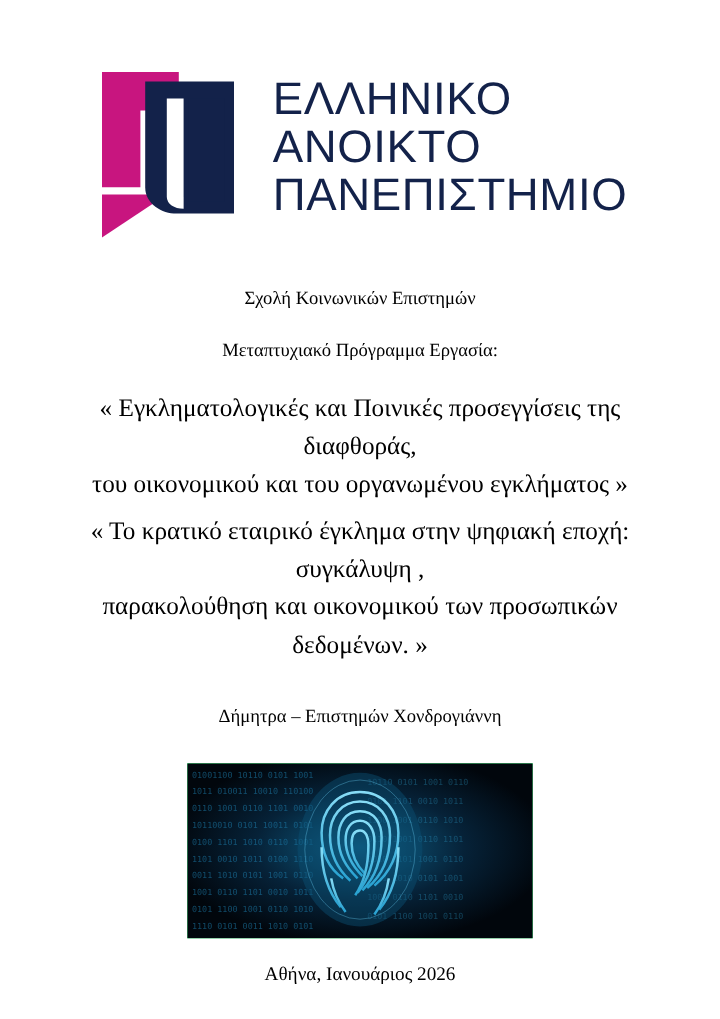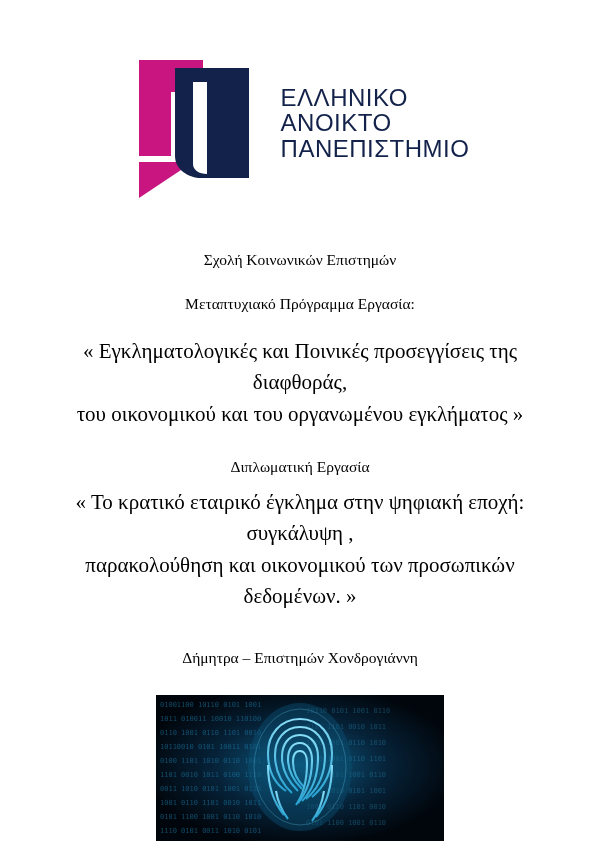--- a/index.html
+++ b/index.html
@@ -41,37 +41,37 @@
 
   .logo-text {
     display: flex;
     flex-direction: column;
     justify-content: center;
     line-height: 1.06;
     padding-bottom: 6px;
   }
   .logo-text span {
     font-family: "Liberation Sans", sans-serif;
-    font-size: 24px;
+    font-size: 38px;
     letter-spacing: 0.5px;
     color: #13224a;
     font-weight: 400;
   }
 
   
   .doc-body {
     margin: 0 auto;
     width: 520px;
     text-align: center;
   }
   .line {
     font-size: 15.5px;
     line-height: 1.45;
   }
-  .sp-1 { margin-top: 49px; }
+  .sp-1 { margin-top: 38px; }
   .sp-2 { margin-top: 22px; }
   .sp-3 { margin-top: 20px; }
   .sp-4 { margin-top: 26px; }
   .sp-5 { margin-top: 8px; }
   .sp-6 { margin-top: 34px; }
   .sp-7 { margin-top: 30px; }
 
   .title-quote {
     font-size: 21px;
     line-height: 1.5;
@@ -127,21 +127,20 @@
 
     <div class="line sp-1">Σχολή Κοινωνικών Επιστημών</div>
 
     <div class="line sp-2">Μεταπτυχιακό Πρόγραμμα Εργασία:</div>
 
     <div class="title-quote sp-3">
       <div>«  Εγκληματολογικές και Ποινικές προσεγγίσεις της διαφθοράς,</div>
       <div>του οικονομικού και του οργανωμένου εγκλήματος  »</div>
     </div>
 
-    <div class="line sp-4">Διπλωματική Εργασία</div>
 
     <div class="title-quote sp-5">
       <div>«  Το κρατικό εταιρικό έγκλημα στην ψηφιακή εποχή: συγκάλυψη ,</div>
       <div>παρακολούθηση και οικονομικού των προσωπικών δεδομένων.  »</div>
     </div>
 
     <div class="line sp-6">Δήμητρα – Επιστημών Χονδρογιάννη</div>
 
 
   </div>

